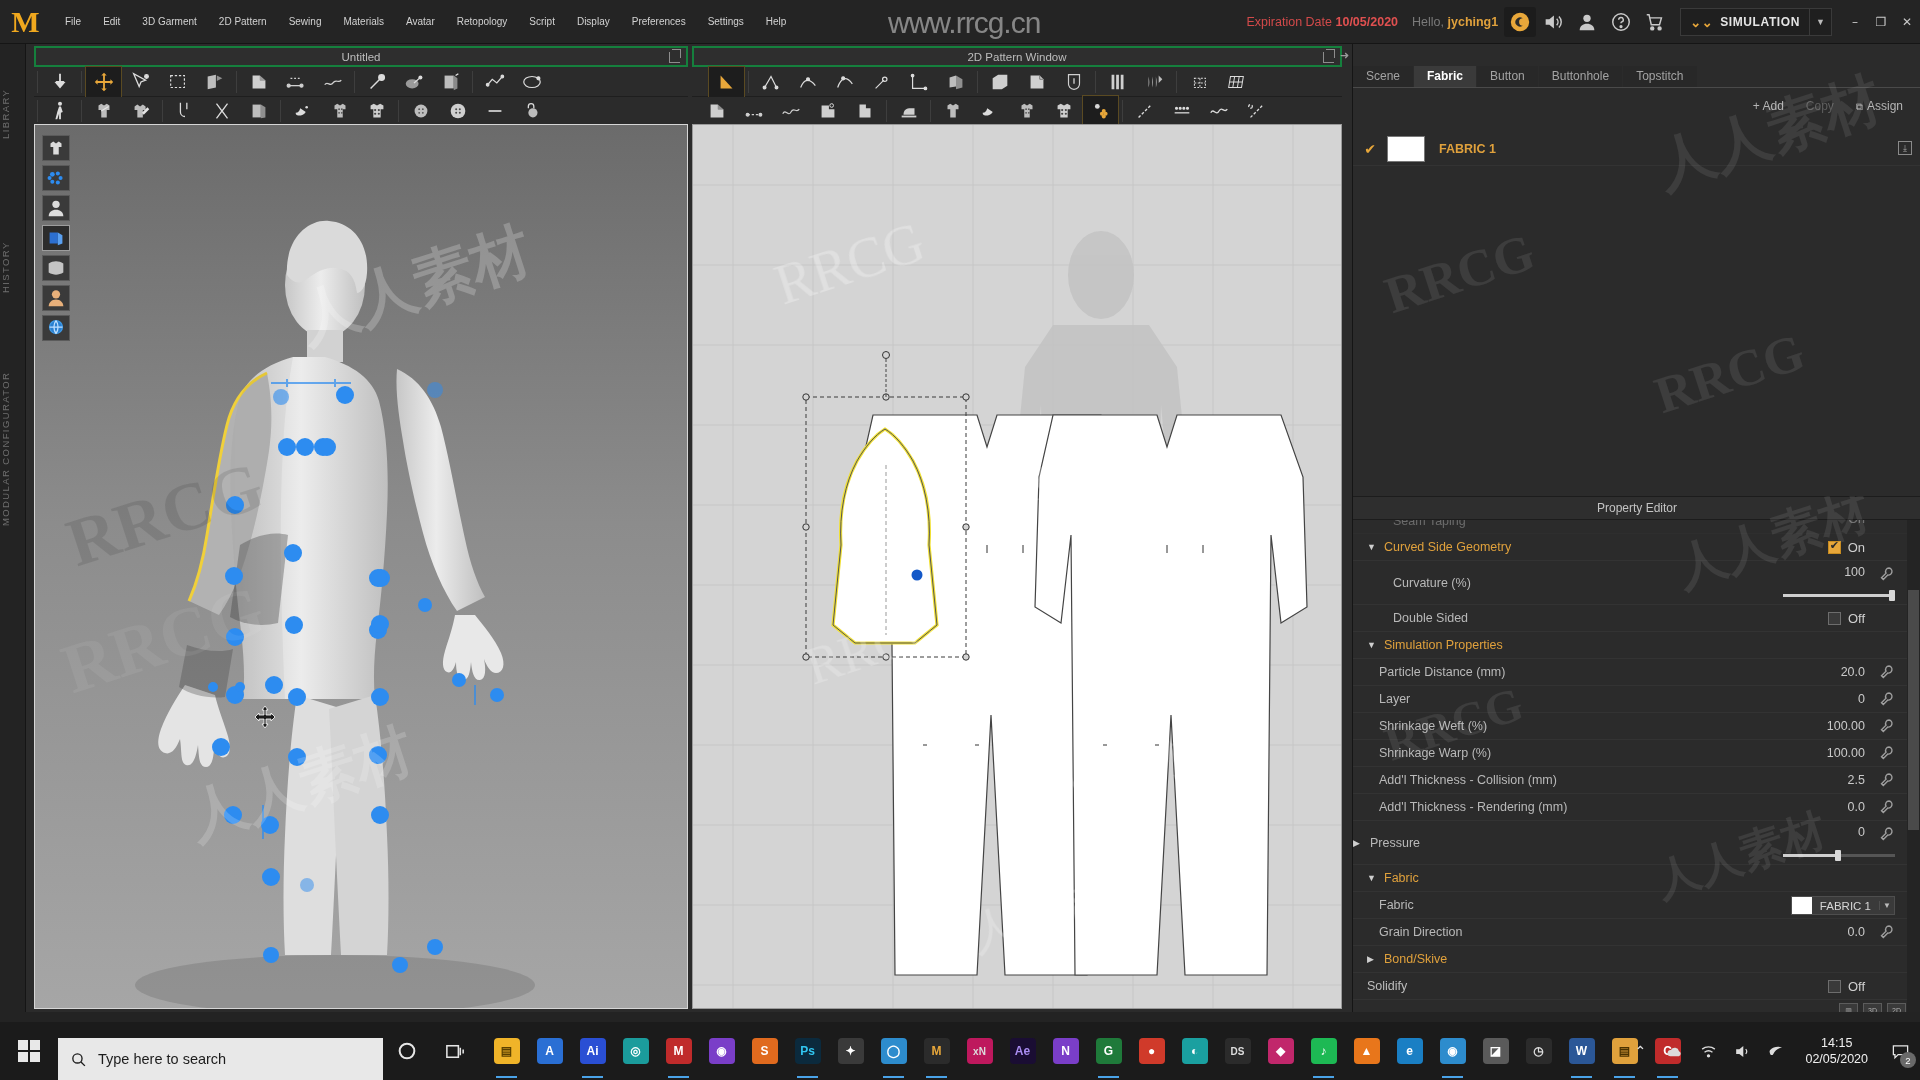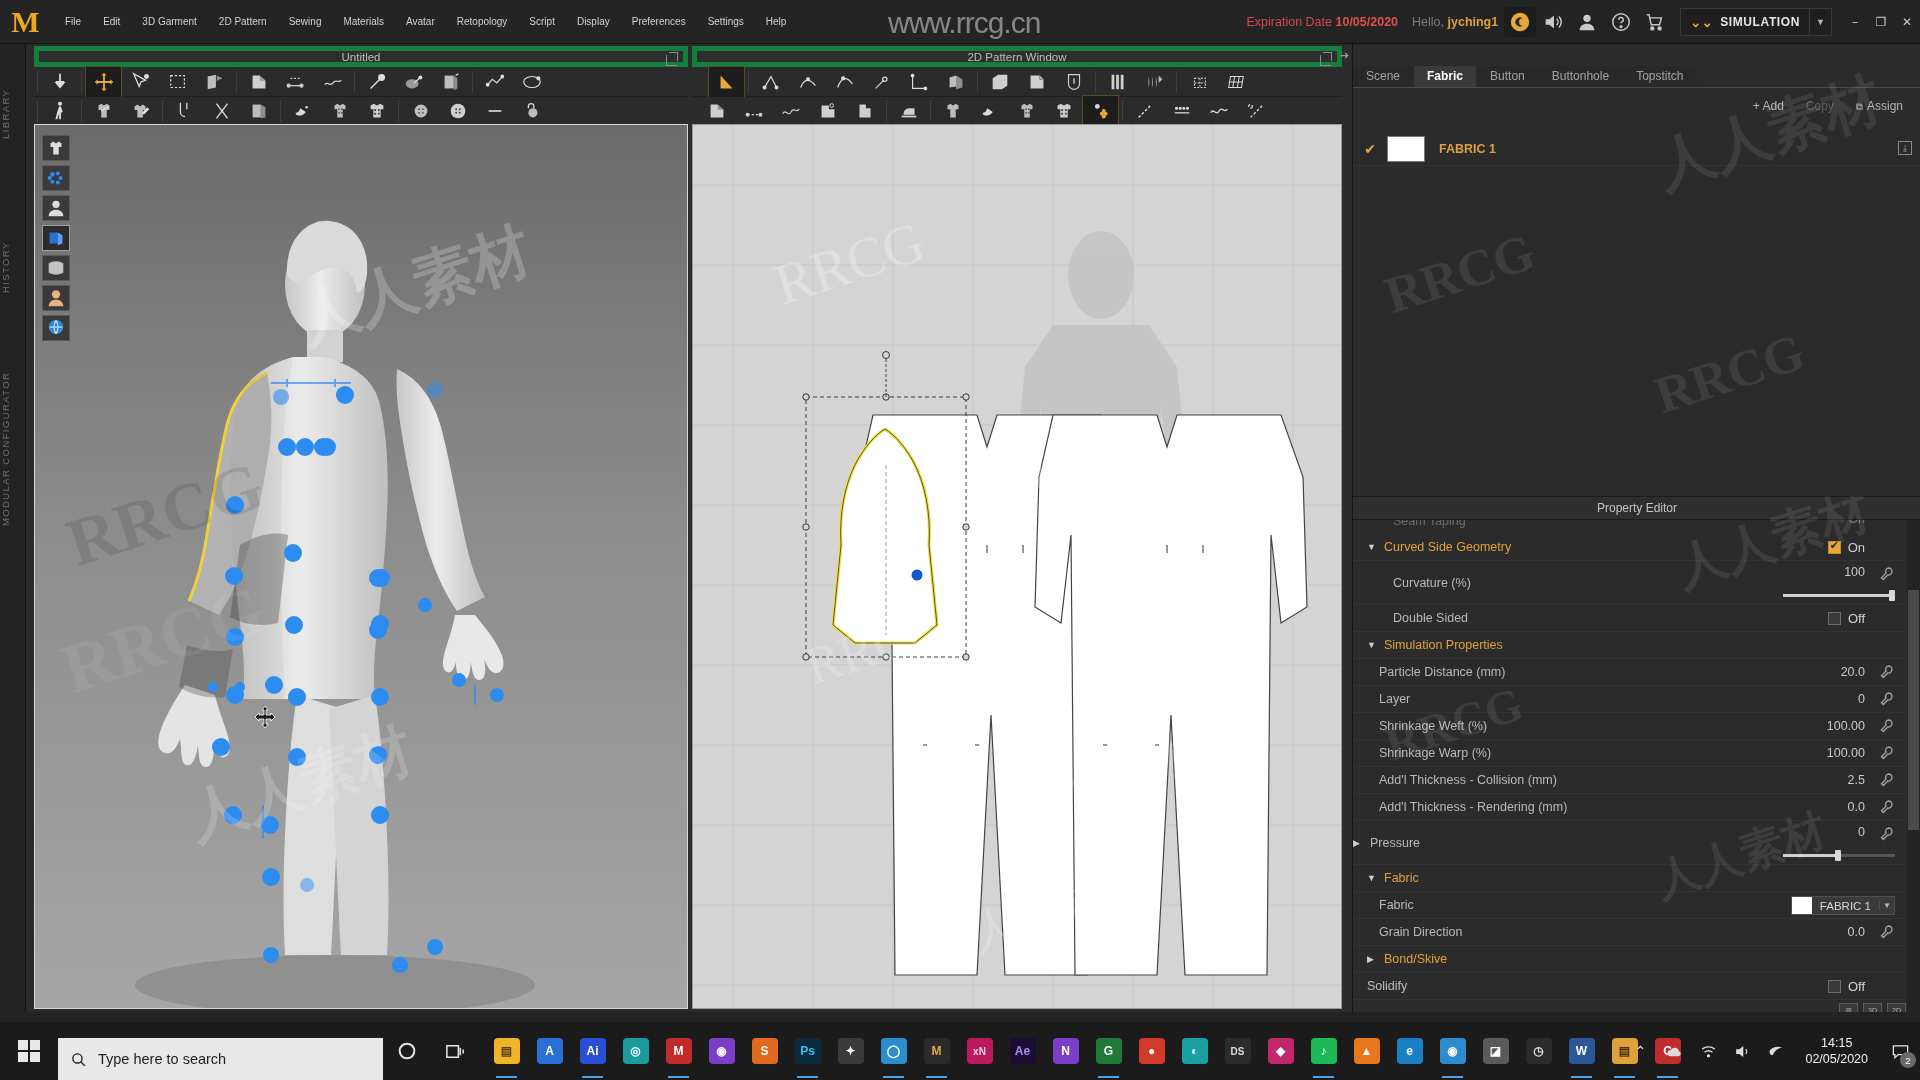--- a/index.html
+++ b/index.html
@@ -75,21 +75,21 @@
     border-right: 1px solid #151515;
   }
   .rail-label {
     position: absolute; left: 0; width: 26px; text-align: center;
     writing-mode: vertical-rl; transform: rotate(180deg);
     font-size: 9.5px; letter-spacing: 1.4px; color: #6e6e6e; white-space: nowrap;
   }
 
   
   .paneltitle {
-    position: absolute; height: 21px; background: #2e2e2e; border: 5px solid #15803d;
+    position: absolute; height: 21px; background: #2e2e2e; border: 2px solid #15803d;
     display: flex; align-items: center; justify-content: center;
     font-size: 11.5px; color: #bdbdbd;
   }
   .paneltitle .expand {
     position: absolute; right: 6px; top: 4px; width: 11px; height: 11px;
     border: 1px solid #8d8d8d; border-top: none; border-right: none;
   }
   .paneltitle .expand:after {
     content: ""; position: absolute; right: -1px; top: -3px; width: 8px; height: 8px;
     border-top: 1px solid #8d8d8d; border-right: 1px solid #8d8d8d;

